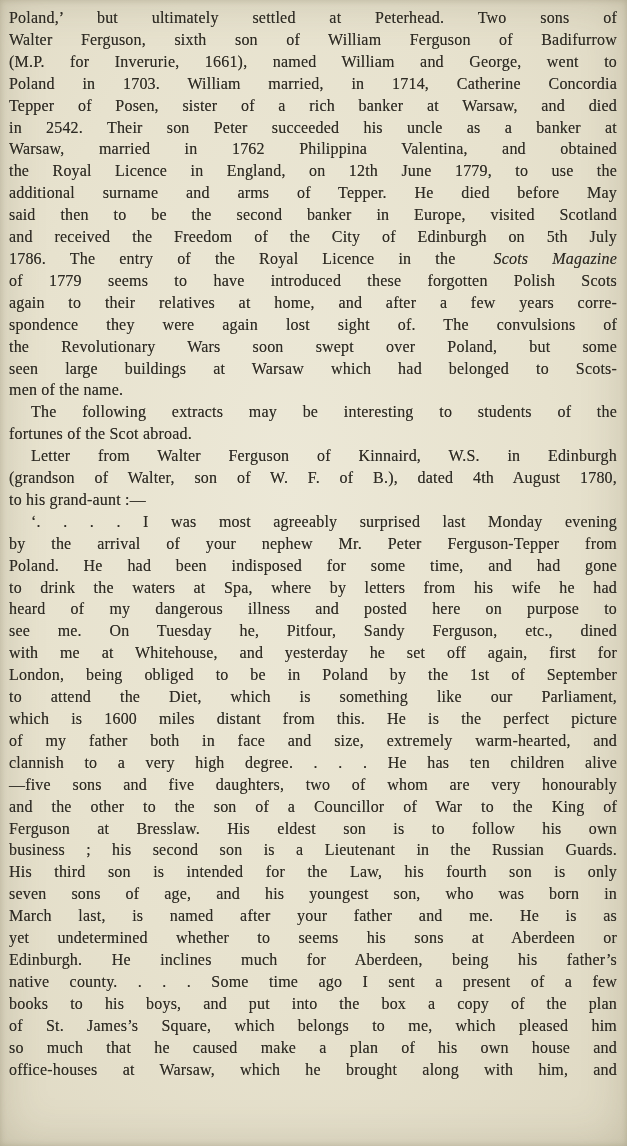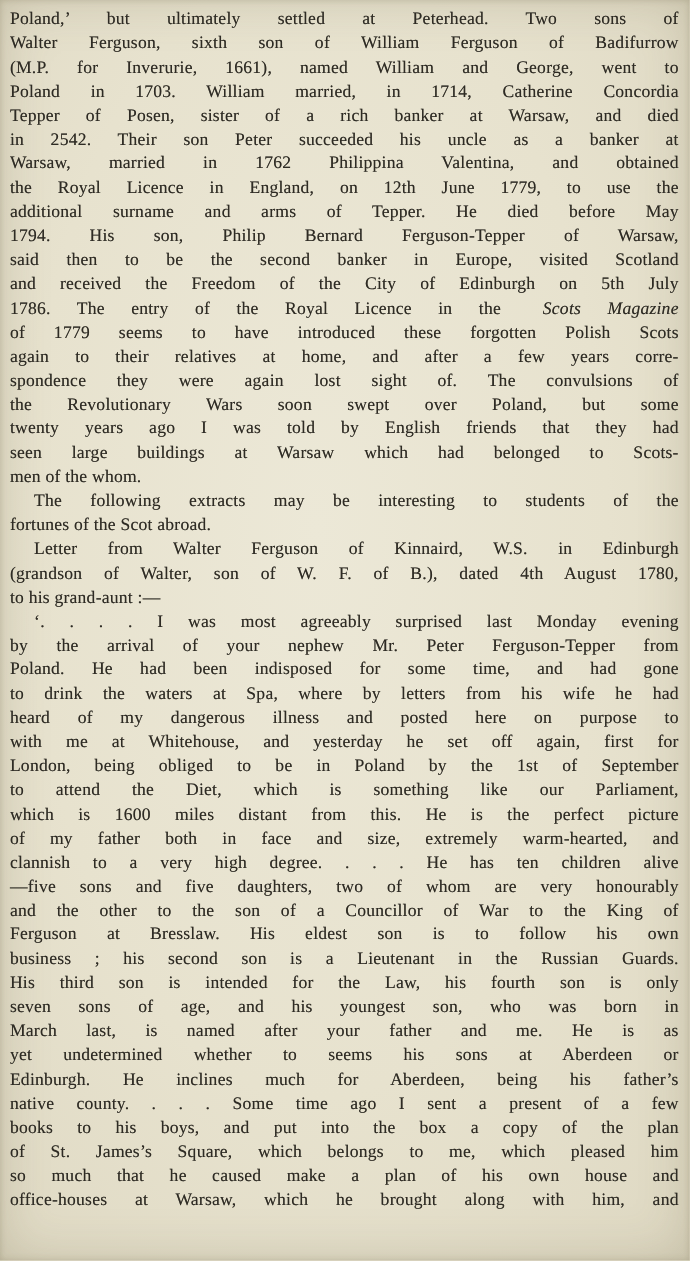--- a/index.html
+++ b/index.html
@@ -53,47 +53,46 @@
       <div class="paragraph">
         <div class="line"><span>Poland,’ but ultimately settled at Peterhead.  Two sons of</span></div>
         <div class="line"><span>Walter Ferguson, sixth son of William Ferguson of Badifurrow</span></div>
         <div class="line"><span>(M.P. for Inverurie, 1661), named William and George, went to</span></div>
         <div class="line"><span>Poland in 1703.  William married, in 1714, Catherine Concordia</span></div>
         <div class="line"><span>Tepper of Posen, sister of a rich banker at Warsaw, and died</span></div>
         <div class="line"><span>in 2542.  Their son Peter succeeded his uncle as a banker at</span></div>
         <div class="line"><span>Warsaw, married in 1762 Philippina Valentina, and obtained</span></div>
         <div class="line"><span>the Royal Licence in England, on 12th June 1779, to use the</span></div>
         <div class="line"><span>additional surname and arms of Tepper.  He died before May</span></div>
-        <div class="line"><span>1794.  His son, Philip Bernard Ferguson-Tepper of Warsaw,</span></div>
         <div class="line"><span>said then to be the second banker in Europe, visited Scotland</span></div>
         <div class="line"><span>and received the Freedom of the City of Edinburgh on 5th July</span></div>
         <div class="line"><span>1786.  The entry of the Royal Licence in the </span><i>Scots Magazine</i></div>
         <div class="line"><span>of 1779 seems to have introduced these forgotten Polish Scots</span></div>
         <div class="line"><span>again to their relatives at home, and after a few years corre-</span></div>
         <div class="line"><span>spondence they were again lost sight of.  The convulsions of</span></div>
         <div class="line"><span>the Revolutionary Wars soon swept over Poland, but some</span></div>
-        <div class="line"><span>twenty years ago I was told by English friends that they had</span></div>
         <div class="line"><span>seen large buildings at Warsaw which had belonged to Scots-</span></div>
-        <div class="line para-end"><span>men of the whom.</span></div>
+        <div class="line para-end"><span>men of the name.</span></div>
       </div>
       <div class="paragraph">
         <div class="line indent"><span>The following extracts may be interesting to students of the</span></div>
         <div class="line para-end"><span>fortunes of the Scot abroad.</span></div>
       </div>
       <div class="paragraph">
         <div class="line indent"><span>Letter from Walter Ferguson of Kinnaird, W.S. in Edinburgh</span></div>
         <div class="line"><span>(grandson of Walter, son of W. F. of B.), dated 4th August 1780,</span></div>
         <div class="line para-end"><span>to his grand-aunt :—</span></div>
       </div>
       <div class="paragraph">
         <div class="line indent"><span>‘. . . . I was most agreeably surprised last Monday evening</span></div>
         <div class="line"><span>by the arrival of your nephew Mr. Peter Ferguson-Tepper from</span></div>
         <div class="line"><span>Poland.  He had been indisposed for some time, and had gone</span></div>
         <div class="line"><span>to drink the waters at Spa, where by letters from his wife he had</span></div>
         <div class="line"><span>heard of my dangerous illness and posted here on purpose to</span></div>
+        <div class="line"><span>see me.  On Tuesday he, Pitfour, Sandy Ferguson, etc., dined</span></div>
         <div class="line"><span>with me at Whitehouse, and yesterday he set off again, first for</span></div>
         <div class="line"><span>London, being obliged to be in Poland by the 1st of September</span></div>
         <div class="line"><span>to attend the Diet, which is something like our Parliament,</span></div>
         <div class="line"><span>which is 1600 miles distant from this.  He is the perfect picture</span></div>
         <div class="line"><span>of my father both in face and size, extremely warm-hearted, and</span></div>
         <div class="line"><span>clannish to a very high degree. . . .  He has ten children alive</span></div>
         <div class="line"><span>—five sons and five daughters, two of whom are very honourably</span></div>
         <div class="line"><span>and the other to the son of a Councillor of War to the King of</span></div>
         <div class="line"><span>Ferguson at Bresslaw.  His eldest son is to follow his own</span></div>
         <div class="line"><span>business ; his second son is a Lieutenant in the Russian Guards.</span></div>

